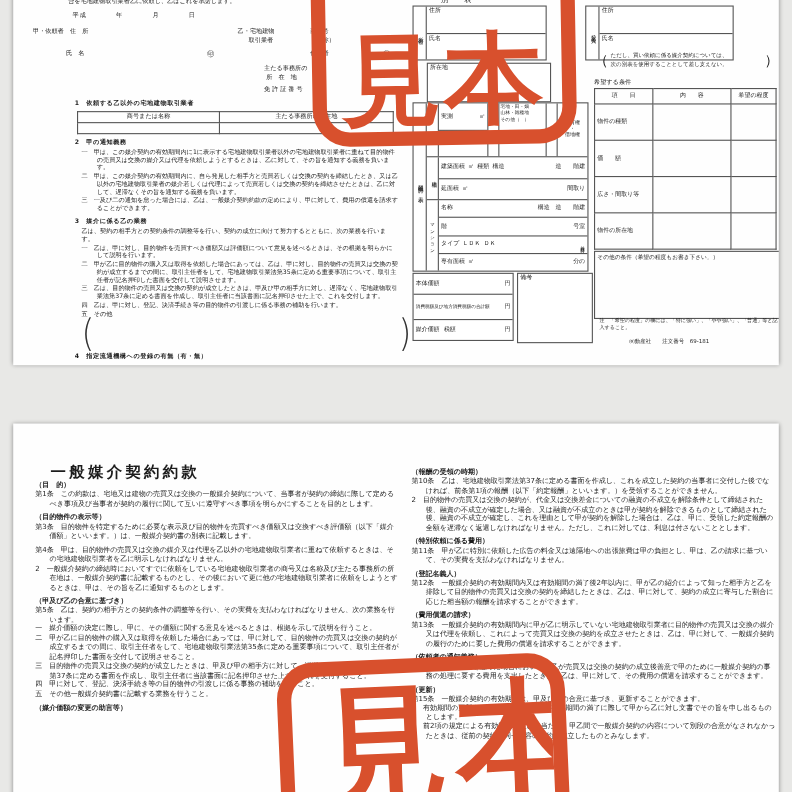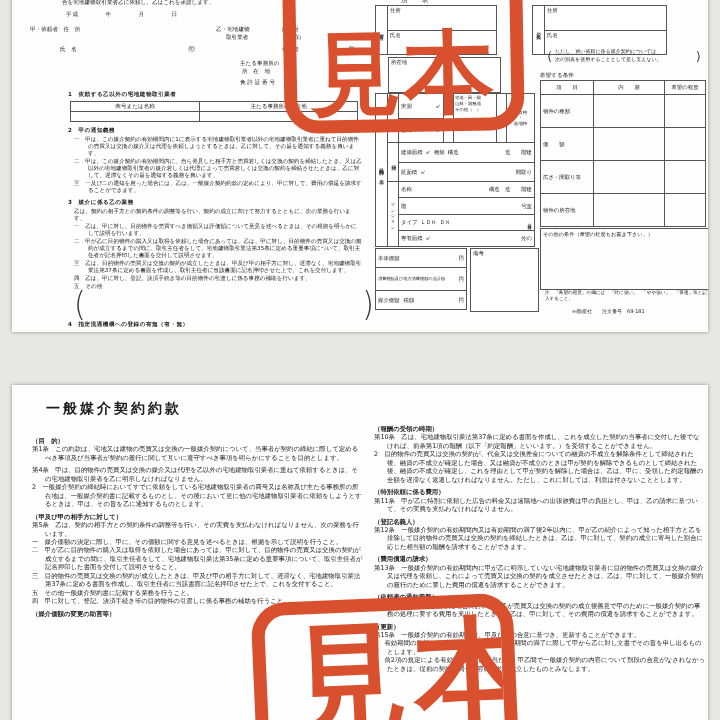--- a/index.html
+++ b/index.html
@@ -64,21 +64,21 @@
   .tw td{border:1px solid var(--line); font-size:5.4px; padding:1px 2px; height:30px;}
   .tw tr.hd td{height:11px; text-align:center;}
   .provbox{position:absolute; left:173px; top:52px; width:168px; display:flex; align-items:center;}
   .provpar{font-size:13px; font-weight:300;}
   .provtx{flex:1; font-size:5px; line-height:1.5; padding:0 2px;}
   .othbox{position:absolute; left:173px; top:232px; width:166px; height:56px; border:1px solid var(--line); padding:2px; font-size:5.2px;}
   .apxnote{position:absolute; left:178px; top:294px; width:162px; font-size:4.6px; line-height:1.4;}
   .pub{position:absolute; left:205px; top:312px; width:140px; font-size:5px; display:flex; gap:10px;}
 
   
-  .p2title{position:absolute; left:34px; top:15px; font-size:14px; font-weight:bold; letter-spacing:3px;}
+  .p2title{position:absolute; left:34px; top:36px; font-size:14px; font-weight:bold; letter-spacing:3px;}
   .col{position:absolute; width:331px; font-size:6.4px; line-height:1.32;}
   #colL{left:20px; top:48px;}
   #colR{left:362px; top:36px;}
   .csec{margin-top:4px;}
   .ch{font-weight:bold;}
   .cp{padding-left:13px; text-indent:-13px;}
 
   
   .stamp{position:absolute; border:13px solid var(--red); border-radius:34px; color:var(--red); z-index:9;}
   #stamp1{left:283px; top:-78px; width:214px; height:184px; transform:rotate(-1deg);}
@@ -332,31 +332,35 @@
 
 <div id="page2" class="pg">
   <div class="p2title">一般媒介契約約款</div>
 
   <div id="colL" class="col">
     <div class="csec">
         <div class="ch">（目　的）</div>
       <div class="cp">第1条　この約款は、宅地又は建物の売買又は交換の一般媒介契約について、当事者が契約の締結に際して定めるべき事項及び当事者が契約の履行に関して互いに遵守すべき事項を明らかにすることを目的とします。</div>
       </div>
     <div class="csec">
+        <div class="ch">（目的物件の表示等）</div>
+      <div class="cp">第3条　目的物件を特定するために必要な表示及び目的物件を売買すべき価額又は交換すべき評価額（以下「媒介価額」といいます。）は、一般媒介契約書の別表に記載します。</div>
+      </div>
+    <div class="csec">
       <div class="cp">第4条　甲は、目的物件の売買又は交換の媒介又は代理を乙以外の宅地建物取引業者に重ねて依頼するときは、その宅地建物取引業者を乙に明示しなければなりません。</div>
       <div class="cp">2　一般媒介契約の締結時においてすでに依頼をしている宅地建物取引業者の商号又は名称及び主たる事務所の所在地は、一般媒介契約書に記載するものとし、その後において更に他の宅地建物取引業者に依頼をしようとするときは、甲は、その旨を乙に通知するものとします。</div>
       </div>
     <div class="csec">
-        <div class="ch">（甲及び甲の相手方に対して）</div>
+        <div class="ch">（甲及び乙の合意に基づき）</div>
       <div class="cp">第5条　乙は、契約の相手方との契約条件の調整等を行い、その実費を支払わなければなりません、次の業務を行います。</div>
       <div class="cp">一　媒介価額の決定に際し、甲に、その価額に関する意見を述べるときは、根拠を示して説明を行うこと。</div>
       <div class="cp">二　甲が乙に目的物件の購入又は取得を依頼した場合にあっては、甲に対して、目的物件の売買又は交換の契約が成立するまでの間に、取引主任者をして、宅地建物取引業法第35条に定める重要事項について、取引主任者が記名押印した書面を交付して説明させること。</div>
       <div class="cp">三　目的物件の売買又は交換の契約が成立したときは、甲及び甲の相手方に対して、遅滞なく、宅地建物取引業法第37条に定める書面を作成し、取引主任者に当該書面に記名押印させた上で、これを交付すること。</div>
+      <div class="cp">四　甲に対して、登記、決済手続き等の目的物件の引渡しに係る事務の補助を行うこと。</div>
       <div class="cp">五　その他一般媒介契約書に記載する業務を行うこと。</div>
-      <div class="cp">四　甲に対して、登記、決済手続き等の目的物件の引渡しに係る事務の補助を行うこと。</div>
       </div>
     <div class="csec">
         <div class="ch">（媒介価額の変更の助言等）</div>
       </div>
   </div>
 
   <div id="colR" class="col">
     <div class="csec">
         <div class="ch">（報酬の受領の時期）</div>
       <div class="cp">第10条　乙は、宅地建物取引業法第37条に定める書面を作成し、これを成立した契約の当事者に交付した後でなければ、前条第1項の報酬（以下「約定報酬」といいます。）を受領することができません。</div>

